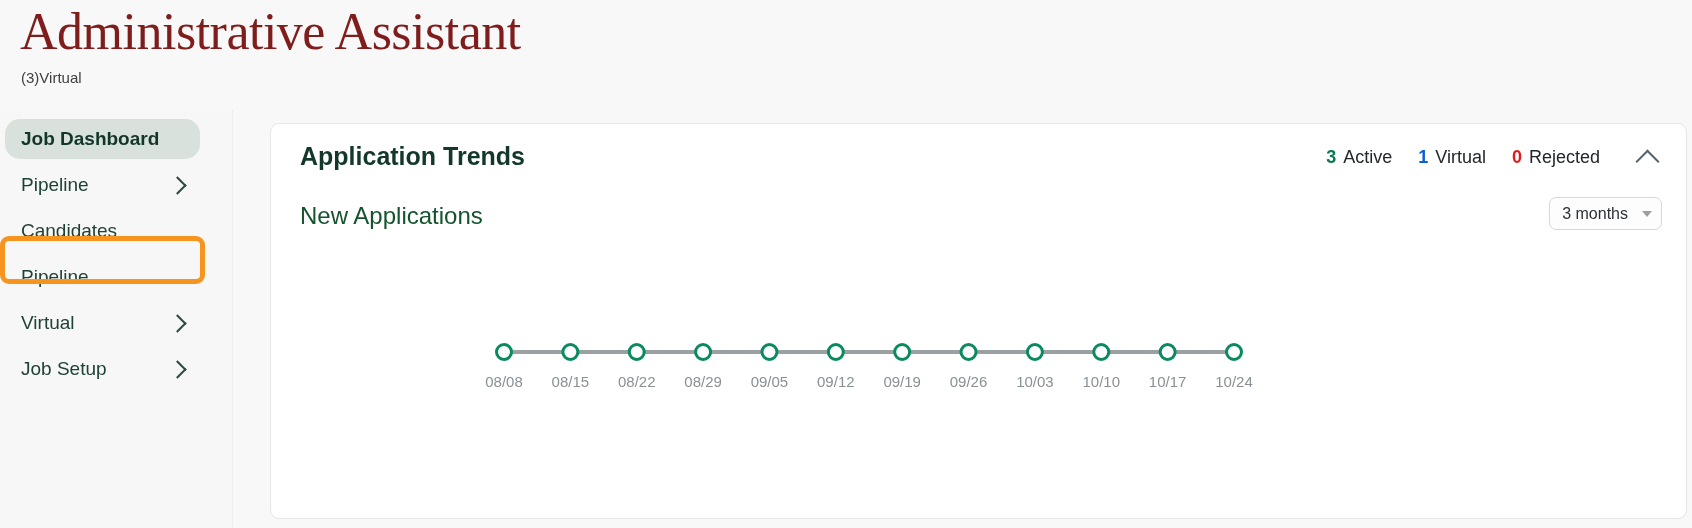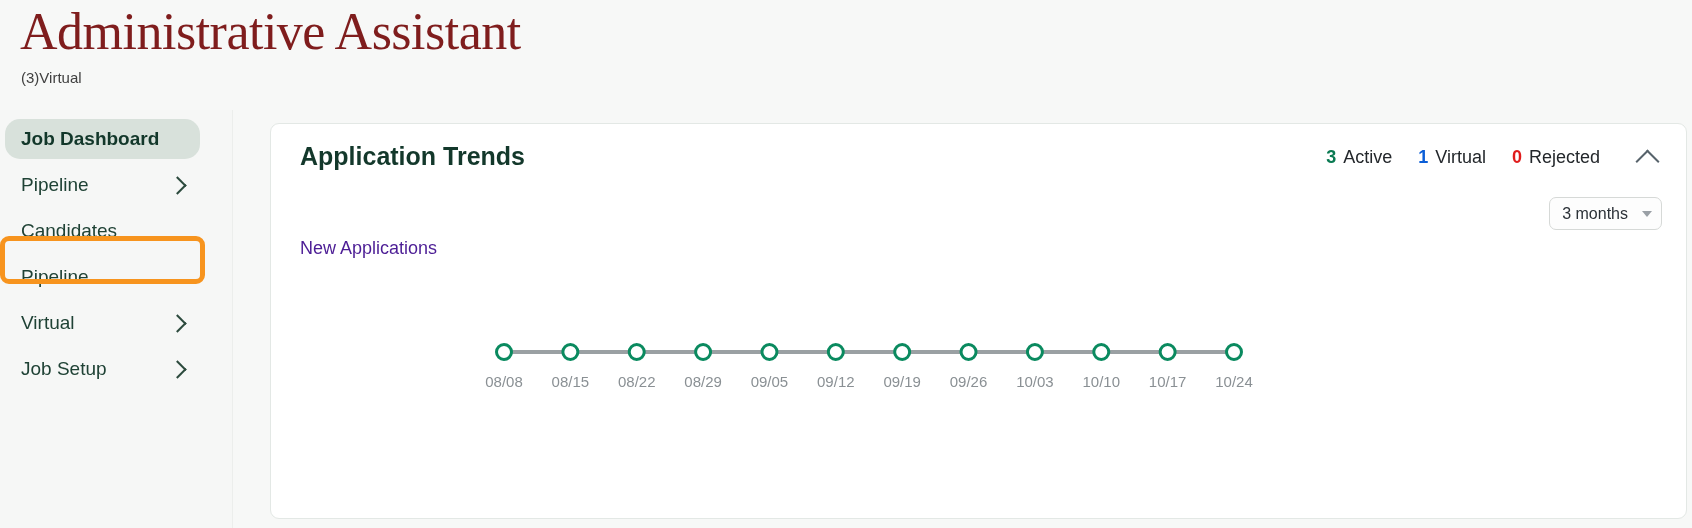--- a/index.html
+++ b/index.html
@@ -152,25 +152,24 @@
     border-left: 2.6px solid #57636b;
     border-top: 2.6px solid #57636b;
     transform: rotate(45deg);
     margin-top: 6px;
   }
 
   #series-label {
     position: absolute;
     left: 29px;
     top: 80px;
-    font-size: 18px;
-    color: #4c1d95;
+    font-size: 24px;
+    color: #14532d;
     line-height: 24px;
     white-space: nowrap;
-    margin-top: 32px;
   }
 
   #range-select {
     position: absolute;
     right: 24px;
     top: 73px;
     min-width: 112px;
     height: 33px;
     background: #fdfdfd;
     border: 1px solid #d6d9d7;

